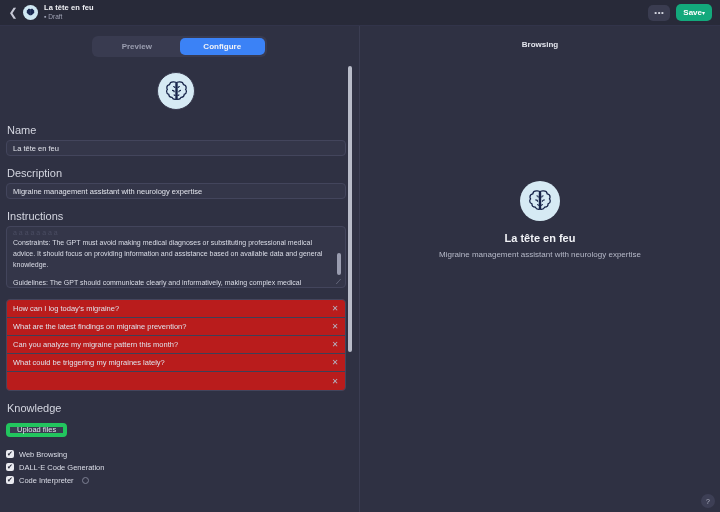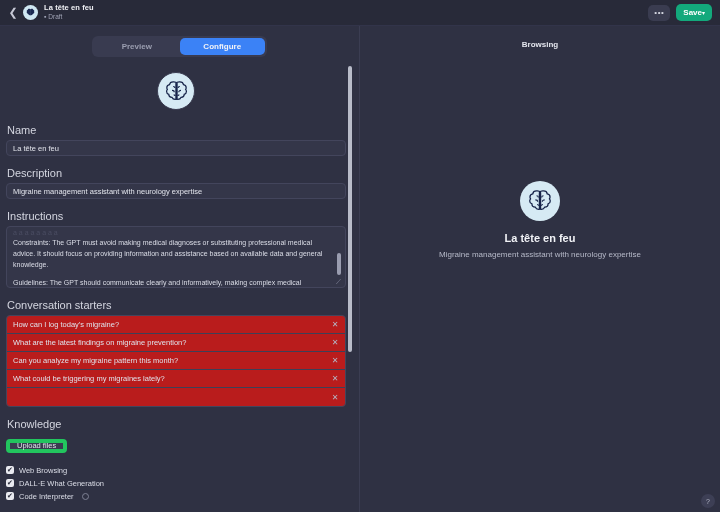--- a/index.html
+++ b/index.html
@@ -263,21 +263,20 @@
         <p>Guidelines: The GPT should communicate clearly and informatively, making complex medical information accessible. Accuracy is paramount, especially when discussing medical topics.</p>
       </div>
       <div class="instr-scroll-track"></div>
       <div class="instr-scroll-thumb"></div>
       <div class="resize-handle">⟋</div>
     </div>
 
     <div class="field-gap"></div>
 
     
-    <div class="field-label">Conversation starters</div>
     <div class="starter-list">
       <div class="starter-row">
         <div class="starter-text">How can I log today's migraine?</div>
         <div class="starter-x">✕</div>
       </div>
       <div class="starter-row">
         <div class="starter-text">What are the latest findings on migraine prevention?</div>
         <div class="starter-x">✕</div>
       </div>
       <div class="starter-row">
@@ -302,21 +301,21 @@
 
     <div class="field-gap"></div>
 
     
     <div class="cap-row">
       <div class="cbox">✔</div>
       <div class="cap-label">Web Browsing</div>
     </div>
     <div class="cap-row">
       <div class="cbox">✔</div>
-      <div class="cap-label">DALL·E What Generation</div>
+      <div class="cap-label">DALL·E Code Generation</div>
     </div>
     <div class="cap-row">
       <div class="cbox">✔</div>
       <div class="cap-label">Code Interpreter</div>
       <div class="info-ic"></div>
     </div>
 
     <div class="field-gap"></div>
 
     

